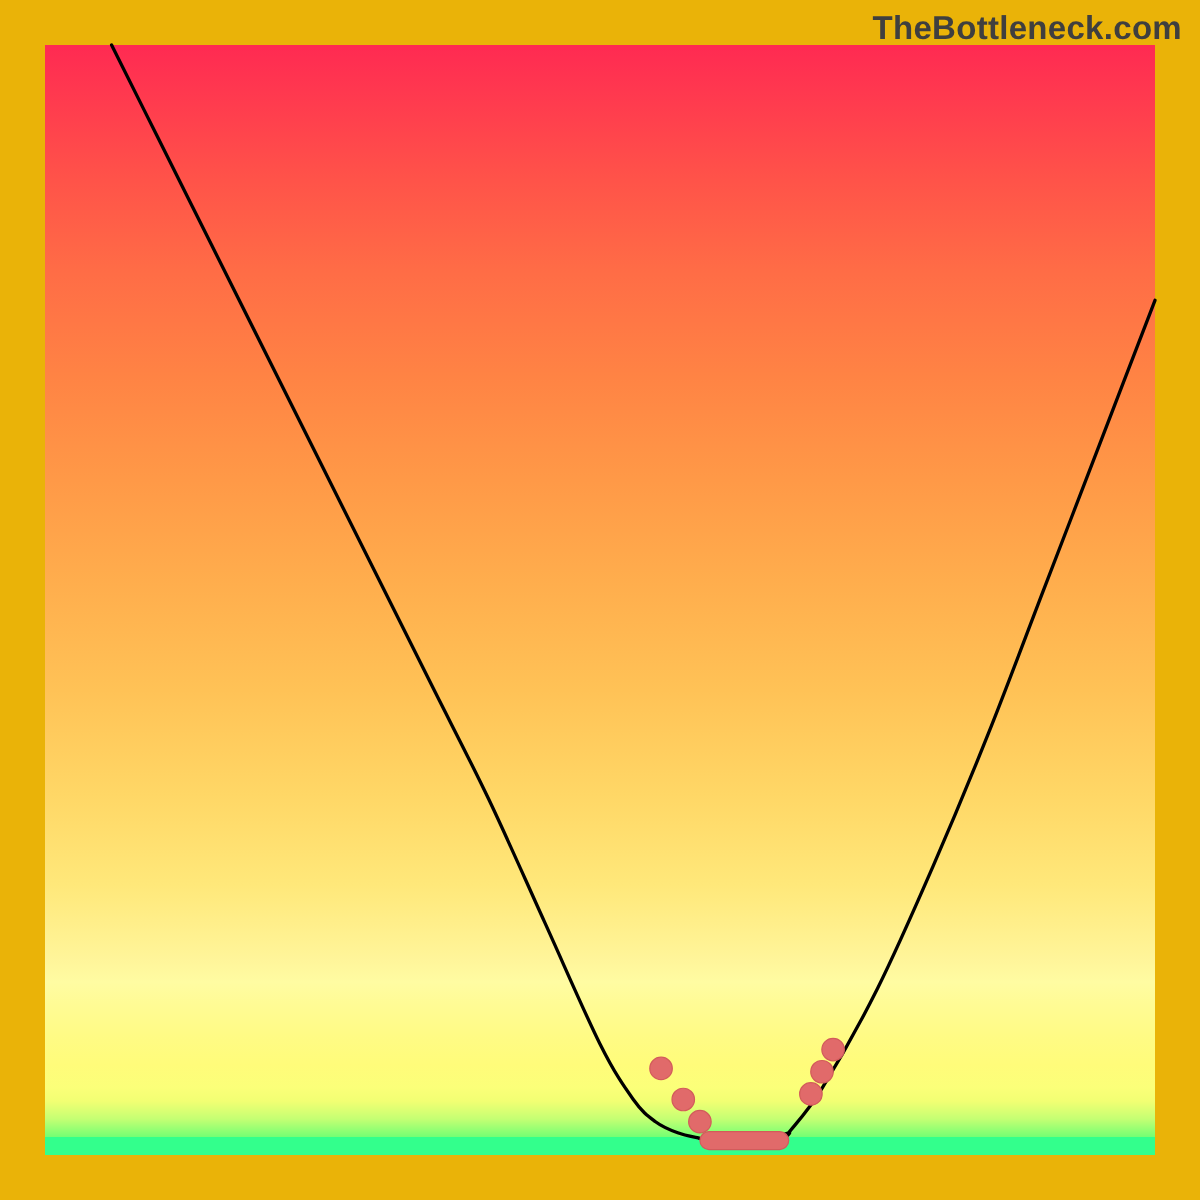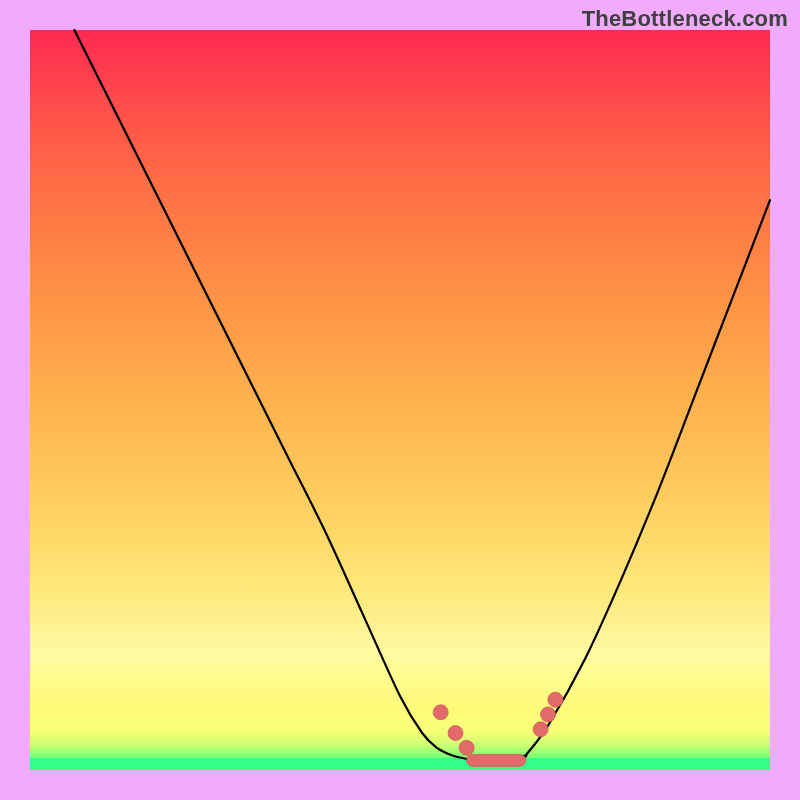--- a/index.html
+++ b/index.html
@@ -8,21 +8,21 @@
     width: 800px;
     height: 800px;
     overflow: hidden;
     background: #000;
     font-family: Arial, Helvetica, sans-serif;
   }
   .frame {
     position: relative;
     width: 800px;
     height: 800px;
-    background: #f0abfc;
+    background: #eab308;
   }
   .watermark {
     position: absolute;
     top: 6px;
     right: 12px;
     color: #3f3f3f;
     font-size: 22px;
     font-weight: 600;
     letter-spacing: 0.2px;
     user-select: none;

